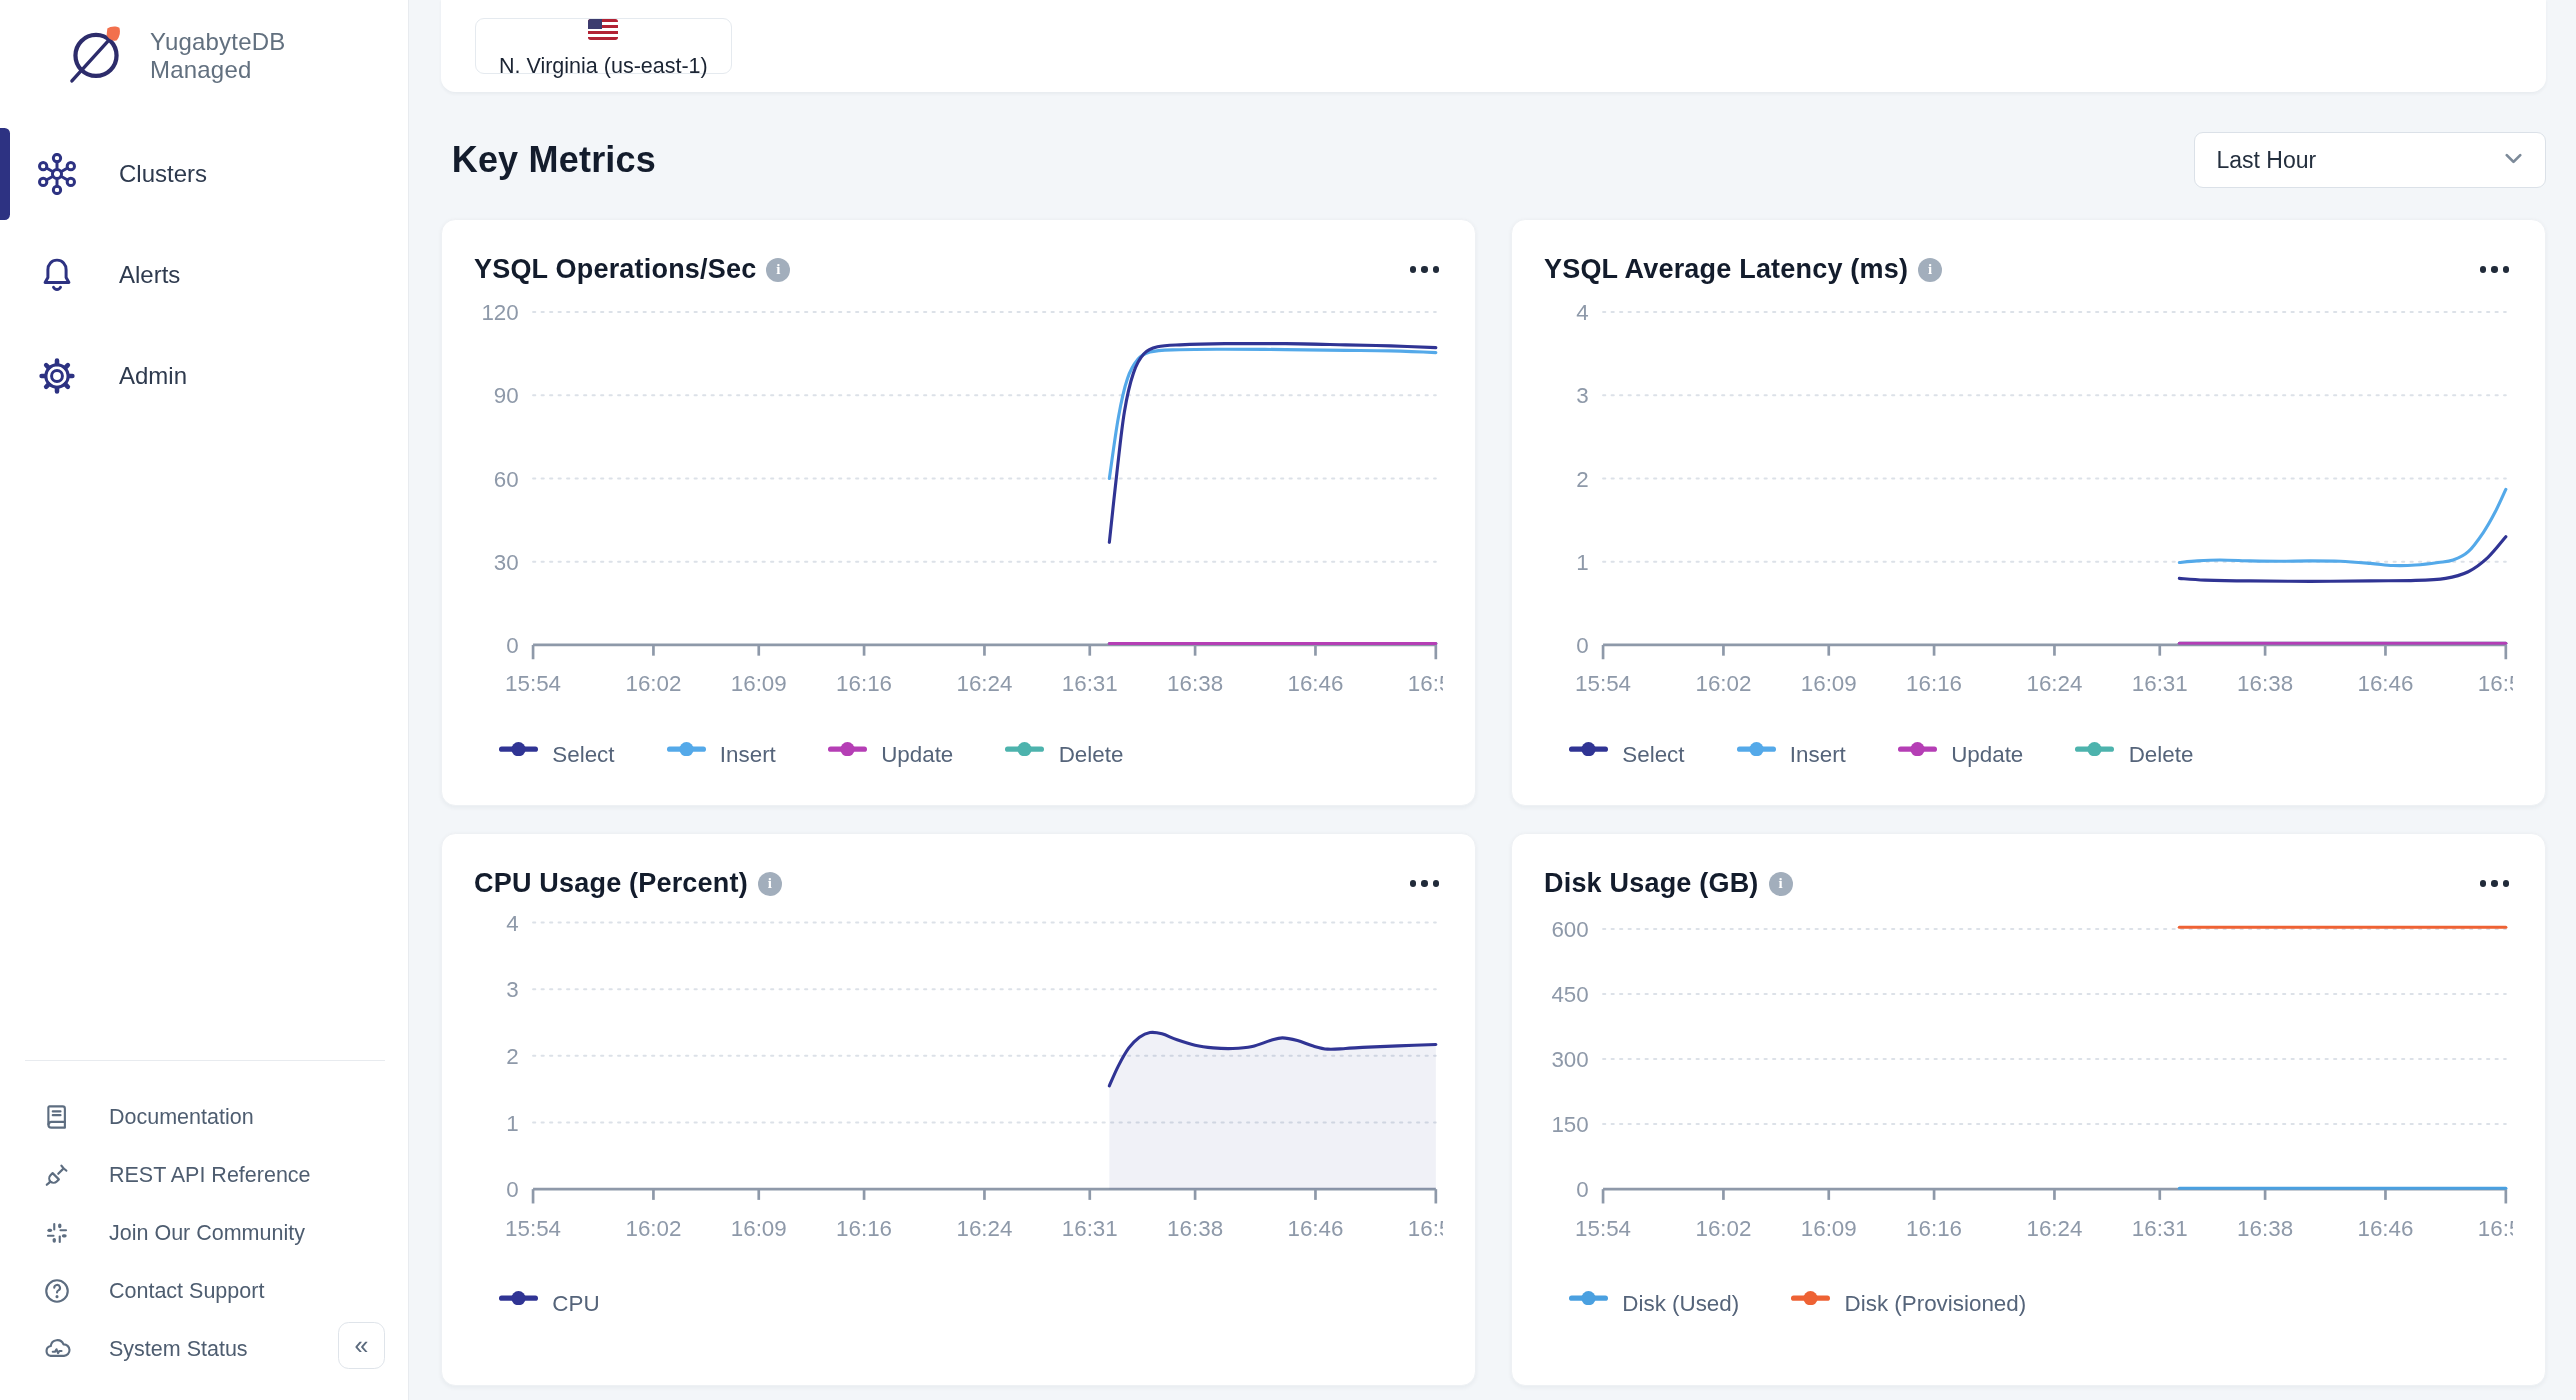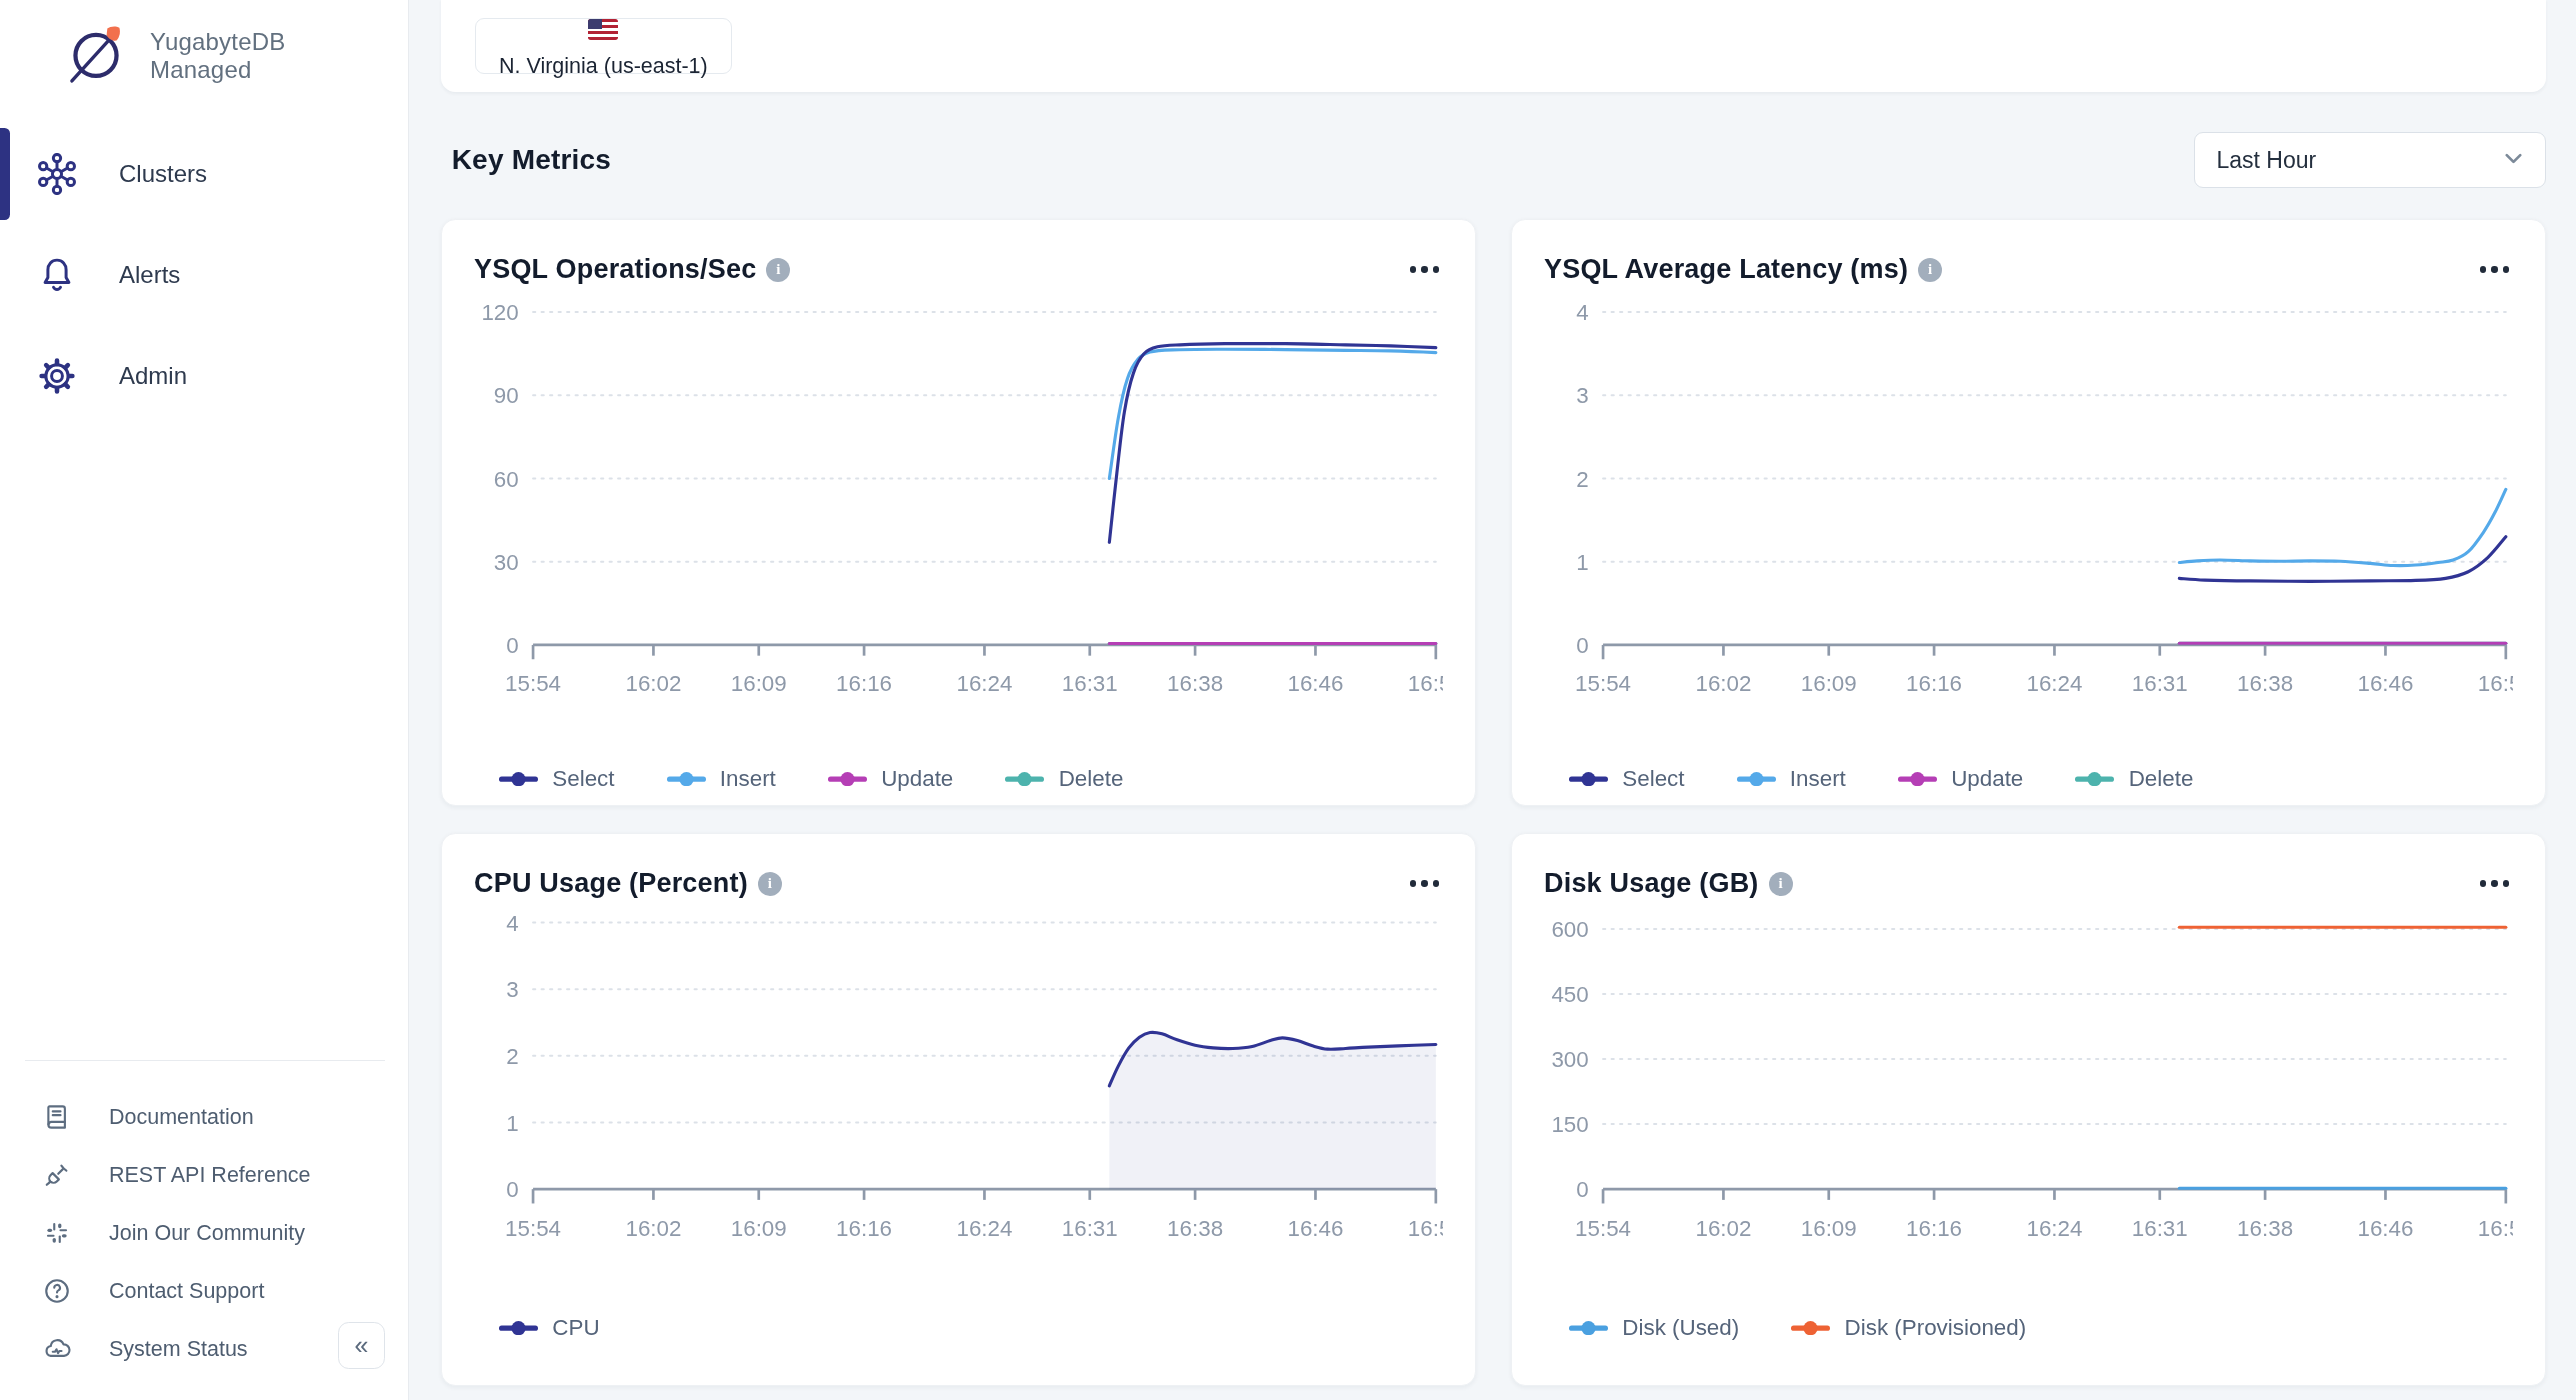--- a/index.html
+++ b/index.html
@@ -39,21 +39,21 @@
               padding-left:34px; }
   .region-chip { display:inline-flex; align-items:center; gap:14.3px; height:56px; padding:0 23px;
                  border:1.8px solid #e5eaef; border-radius:9px; background:#fff; cursor:pointer;flex-direction:column; }
   .region-chip .chip-label { font-size:21.5px; color:#1b2433; }
   .flag { position:relative; width:30px; height:20.6px; border-radius:2.7px; overflow:hidden; flex:none;
           background:repeating-linear-gradient(180deg,#b22234 0 3px,#fff 3px 6px); }
   .flag::after { content:""; position:absolute; left:0; top:0; width:13.4px; height:10px; background:#3c3b6e; }
 
   .metrics-row { display:flex; align-items:center; justify-content:space-between;
                  margin:40px 0 0 0; height:56px; }
-  .metrics-title { font-size:28px; font-weight:700; color:#131c2c; padding-left:10.7px; letter-spacing:0.2px; }
+  .metrics-title { font-size:36px; font-weight:700; color:#131c2c; padding-left:10.7px; letter-spacing:0.2px; }
   .range-select { width:352px; height:56px; background:#fff; border:1.8px solid #dbe1e8; border-radius:9px;
                   display:flex; align-items:center; justify-content:space-between;
                   padding:0 18px 0 21.5px; cursor:pointer; }
   .range-select .range-label { font-size:23px; color:#242f3e; }
   .chev svg { width:27px; height:27px; stroke:#7c8a99; stroke-width:2.4; fill:none;
               stroke-linecap:round; stroke-linejoin:round; }
 
   .grid2 { display:grid; grid-template-columns:1fr 1fr; column-gap:35px; row-gap:27px; margin-top:31px; }
   .card { background:#fff; border-radius:14.3px; box-shadow:0 1.8px 4.5px rgba(20,30,50,.05);
           border:0.9px solid #eef1f4; padding:30px 32px 0 32px; }
@@ -70,21 +70,21 @@
 
   .chart { margin-top:7.2px; }
   .chart svg { display:block; }
   .grid-line { stroke:#dce1e8; stroke-width:2.2; stroke-dasharray:2.5 7; stroke-linecap:round; }
   .axis-line { stroke:#8e99a9; stroke-width:3; }
   .tick { fill:#8e99a9; font-size:25px; font-family:"Liberation Sans",sans-serif; }
   .ty { text-anchor:end; } .tx { text-anchor:middle; }
 
   .legend { display:flex; align-items:center; gap:52px; padding:18px 0 0 25px; }
   .card.r2 .legend { padding-top:23px; }
-  .legend-item { display:inline-flex; align-items:center; gap:14.3px; cursor:pointer;margin-top:24px; }
+  .legend-item { display:inline-flex; gap:14.3px; cursor:pointer; }
   .legend-label { font-size:22.4px; color:#55647a; }
 </style>
 </head>
 <body>
 
 <aside class="sidebar">
   <div class="brand">
     <span>
       <svg width="68" height="68" viewBox="0 0 48 48" fill="none">
         <circle cx="24" cy="25" r="14.5" stroke="#2d2c6b" stroke-width="3"></circle>

